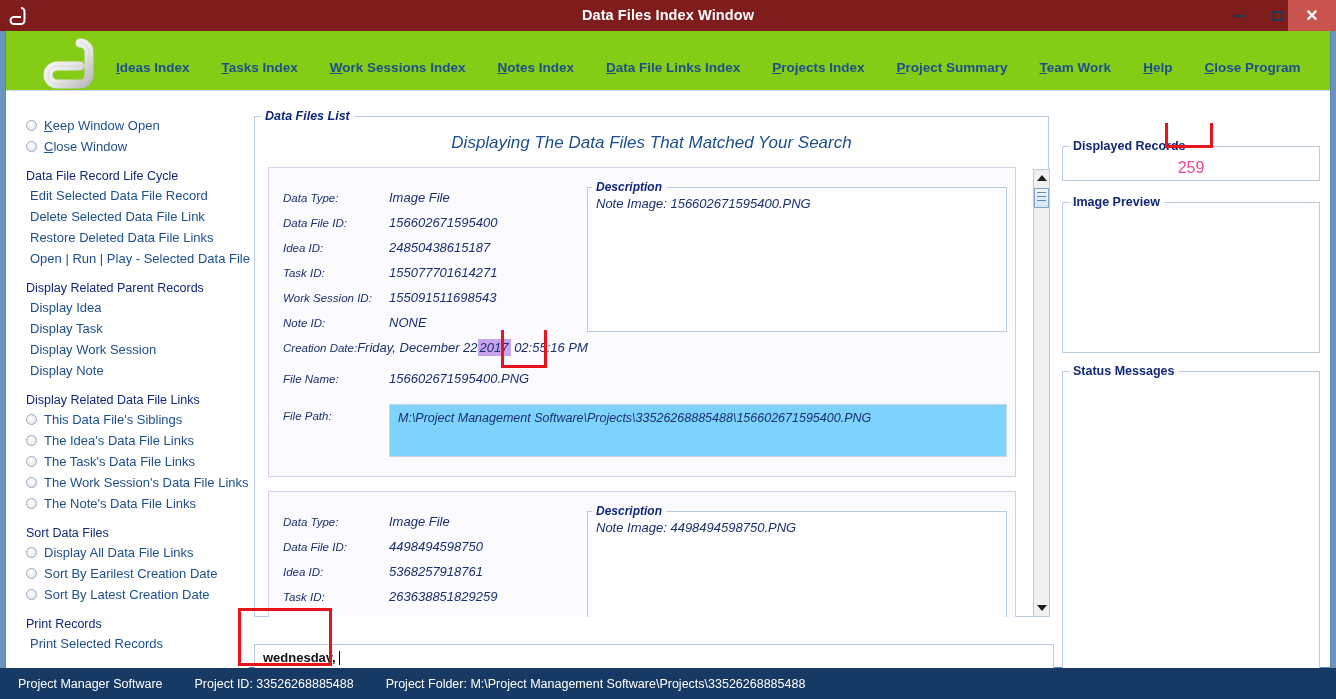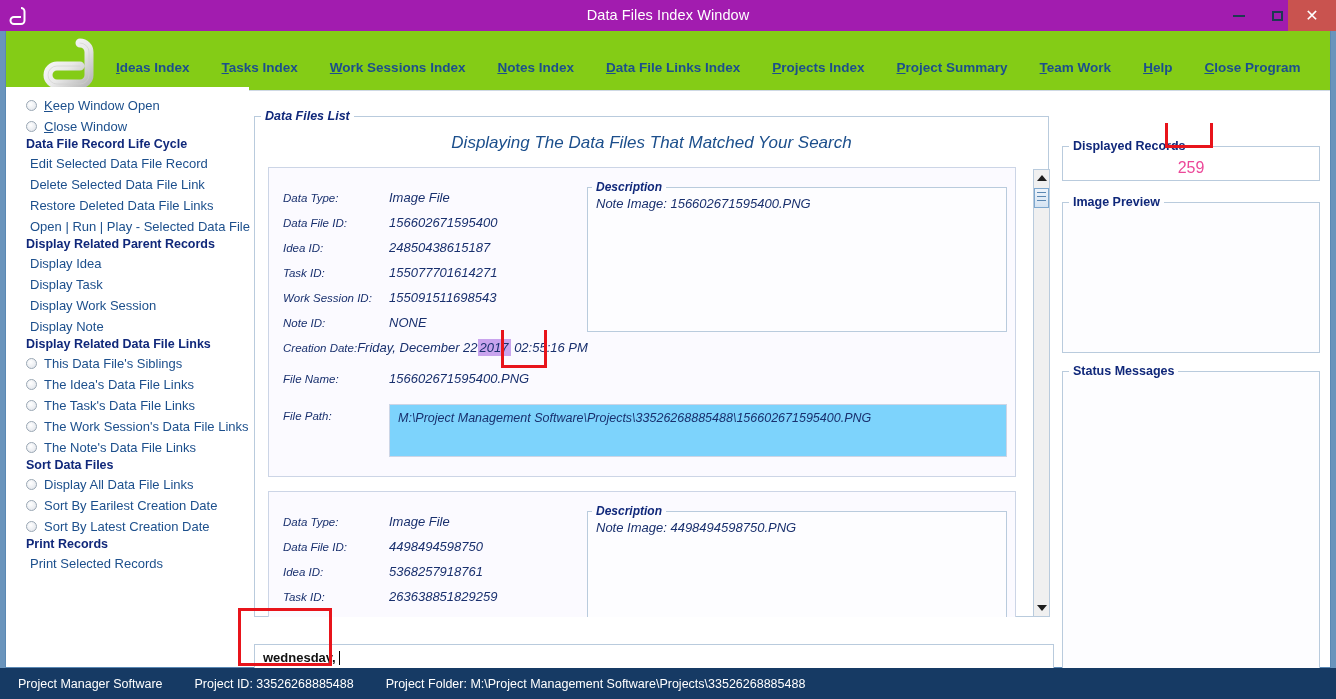--- a/index.html
+++ b/index.html
@@ -13,21 +13,22 @@
   #app {
     position: relative;
     width: 1336px; height: 699px;
     background: #6a94bc;
   }
 
   
   .titlebar {
     position: absolute; left: 0; top: 0;
     width: 1336px; height: 31px;
-    background: #a21caf;
+    background: #7f1d1d;
+    font-weight: bold;
   }
   .titlebar-icon {
     position: absolute; left: 8px; top: 5px;
     width: 22px; height: 22px;
   }
   .titlebar-title {
     position: absolute; left: 0; top: 0;
     width: 1336px; height: 31px;
     line-height: 31px;
     text-align: center;
@@ -79,21 +80,21 @@
     font-weight: bold;
     margin-right: 32px;
     white-space: nowrap;
     cursor: pointer;
   }
   .nav-item u { text-decoration: underline; }
   .nav-item .rest { text-decoration: none; }
 
   
   .sidebar {
-    position: absolute; left: 0; top: 56px;
+    position: absolute; left: 0; top: 76px;
     width: 243px; height: 564px;
     background: #ffffff;
     padding-top: 8px;
   }
   .side-row {
     display: flex; align-items: center;
     height: 21px;
     padding-left: 20px;
     white-space: nowrap;
   }
@@ -106,23 +107,23 @@
     flex: 0 0 auto;
   }
   .side-link {
     color: #1c4f8c;
     font-size: 13px;
     cursor: pointer;
   }
   .side-head {
     color: #10287a;
     font-size: 12.5px;
-    font-weight: bold;
+    font-weight: normal;
     padding-left: 20px;
-    margin-top: 0;
+    margin-top: 12px;
     margin-bottom: 2px;
     white-space: nowrap;
   }
   .side-plain {
     color: #1c4f8c;
     font-size: 13px;
     padding-left: 24px;
     height: 21px;
     line-height: 21px;
     white-space: nowrap;

